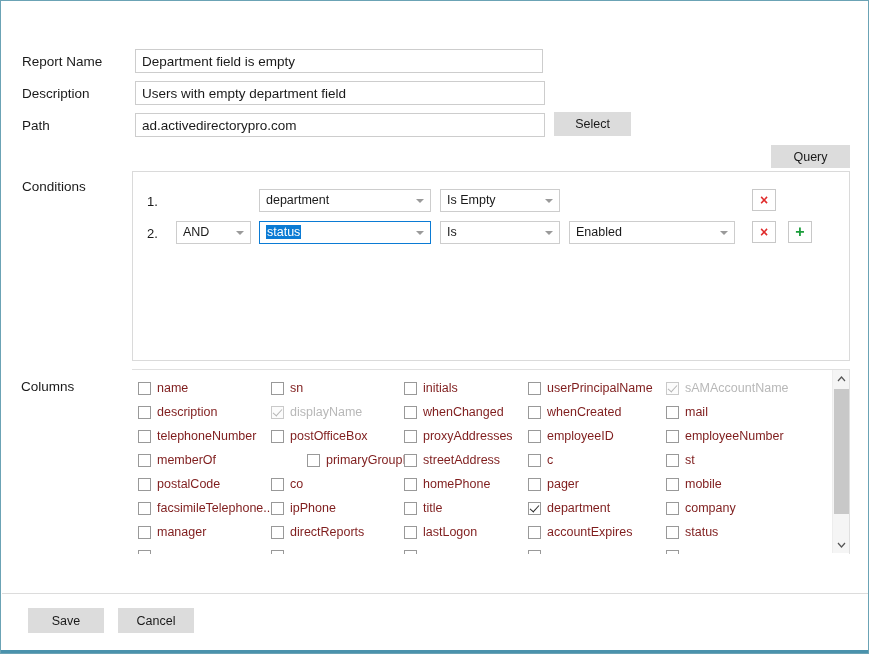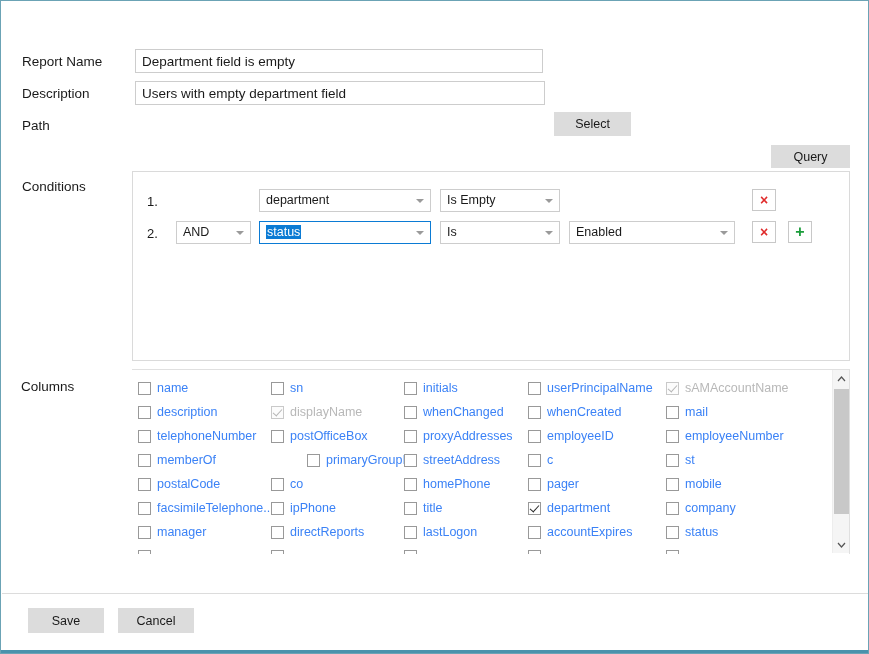--- a/index.html
+++ b/index.html
@@ -185,21 +185,21 @@
     width: 4px; height: 8px;
     border: solid #2a2a2a;
     border-width: 0 1.6px 1.6px 0;
     transform: rotate(42deg);
   }
   .cbx.checked.dim::after { border-color: #b6b6b6; }
   .cbx.dim { border-color: #c9c9c9; background: #fcfcfc; }
   .col-label {
     margin-left: 6px;
     font-size: 12.5px;
-    color: #3b82f6;
+    color: #7f1d1d;
   }
   .col-label.dim { color: #b8b8b8; }
 
   
   #col-scroll {
     position: absolute;
     right: 0px; top: 0px;
     width: 17px; height: 183px;
     background: #f5f5f5;
     border-left: 1px solid #ededed;
@@ -244,20 +244,21 @@
 <div id="app">
 
 
   <div class="form-label" style="left:21px; top:53px;">Report Name</div>
   <input class="text-field" type="text" style="left: 134px; top: 48px; width: 408px;" value="Department field is empty">
 
   <div class="form-label" style="left:21px; top:85px;">Description</div>
   <input class="text-field" type="text" style="left: 134px; top: 80px; width: 410px;" value="Users with empty department field">
 
   <div class="form-label" style="left:21px; top:117px;">Path</div>
+  <input class="text-field" type="text" style="left: 134px; top: 112px; width: 410px;" value="ad.activedirectorypro.com">
   <div class="push-btn" style="left:553px; top:111px; width:77px; height:24px;">Select</div>
 
   <div class="push-btn" style="left:770px; top:144px; width:79px; height:23px;">Query</div>
 
   <div class="form-label" style="left:21px; top:178px;">Conditions</div>
 
   <div id="conditions-panel">
 
     <div class="cond-row" style="top:17px;">
       <span class="cond-num">1.</span>

